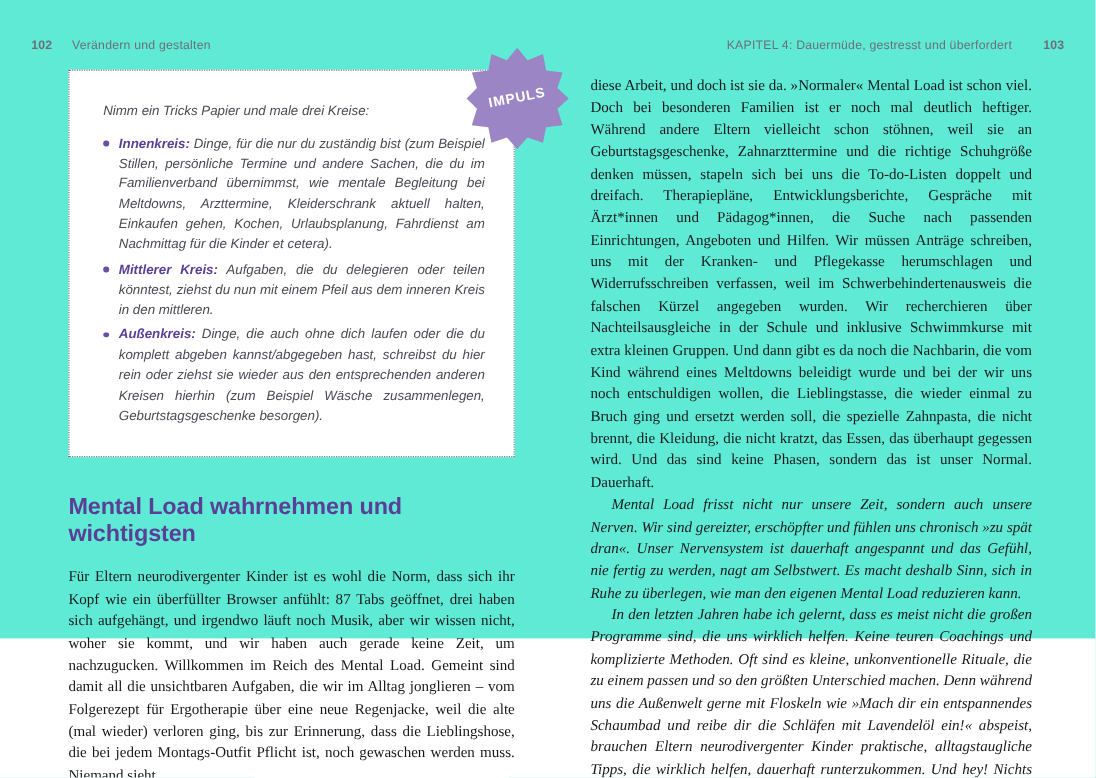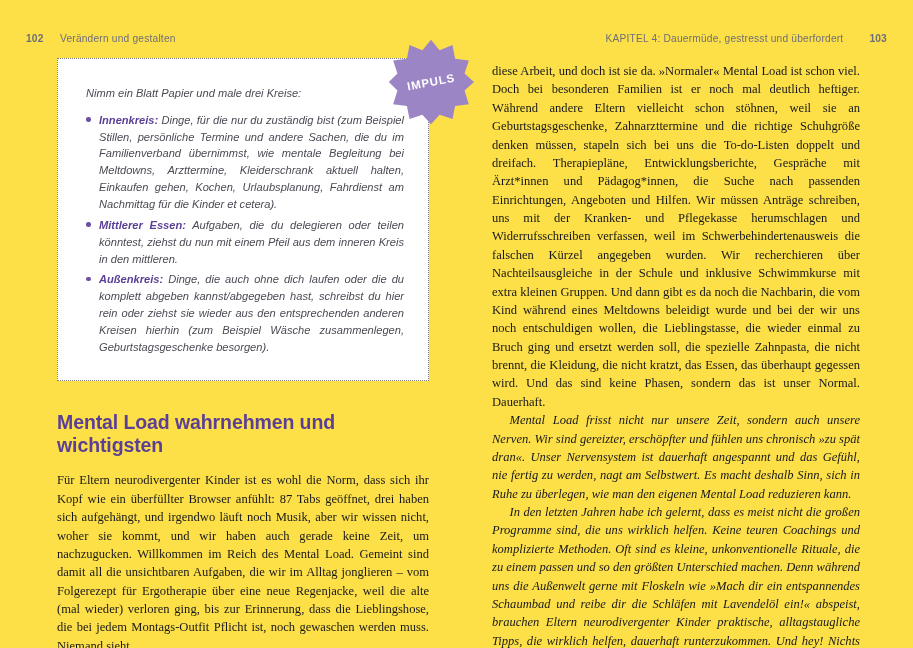--- a/index.html
+++ b/index.html
@@ -10,22 +10,22 @@
   body {
     width: 913px;
     height: 648px;
     overflow: hidden;
     font-family: "Liberation Serif", serif;
     color: #1a1a1a;
   }
   .page {
     position: relative;
     width: 913px;
-    height: 648px;
-    background: #fde047;
+    height: 532px;
+    background: #5eead4;
   }
 
   
   .runhead {
     position: absolute;
     top: 33px;
     font-family: "Liberation Sans", sans-serif;
     font-size: 10.2px;
     letter-spacing: 0.2px;
     color: #6e6e7a;
@@ -193,28 +193,28 @@
 
     <div class="impuls-box">
 
       <div class="impuls-badge">
         <svg viewBox="0 0 100 100">
           <polygon points="50,1 60,13 75,7 78,23 94,25 89,40 100,50 89,60 94,76 78,78 75,93 60,88 50,99 40,88 25,93 22,78 6,76 11,60 1,50 11,40 6,25 22,23 25,7 40,13" fill="#9b85c4"></polygon>
         </svg>
         <div class="badge-text">IMPULS</div>
       </div>
 
-      <div class="impuls-intro">Nimm ein Blatt Papier und male drei Kreise:</div>
+      <div class="impuls-intro">Nimm ein Tricks Papier und male drei Kreise:</div>
 
       <ul class="impuls-list">
         <li>
           <span class="dot"></span><b>Innenkreis:</b><span> Dinge, für die nur du zuständig bist (zum Beispiel Stillen, persönliche Termine und andere Sachen, die du im Familienverband übernimmst, wie mentale Begleitung bei Meltdowns, Arzttermine, Kleiderschrank aktuell halten, Einkaufen gehen, Kochen, Urlaubsplanung, Fahrdienst am Nachmittag für die Kinder et cetera).</span>
         </li>
         <li>
-          <span class="dot"></span><b>Mittlerer Essen:</b><span> Aufgaben, die du delegieren oder teilen könntest, ziehst du nun mit einem Pfeil aus dem inneren Kreis in den mittleren.</span>
+          <span class="dot"></span><b>Mittlerer Kreis:</b><span> Aufgaben, die du delegieren oder teilen könntest, ziehst du nun mit einem Pfeil aus dem inneren Kreis in den mittleren.</span>
         </li>
         <li>
           <span class="dot"></span><b>Außenkreis:</b><span> Dinge, die auch ohne dich laufen oder die du komplett abgeben kannst/abgegeben hast, schreibst du hier rein oder ziehst sie wieder aus den entsprechenden anderen Kreisen hierhin (zum Beispiel Wäsche zusammenlegen, Geburtstagsgeschenke besorgen).</span>
         </li>
       </ul>
 
     </div>
 
     <h2 class="sec-head">Mental Load wahrnehmen und wichtigsten</h2>
     <p class="body">Für Eltern neurodivergenter Kinder ist es wohl die Norm, dass sich ihr Kopf wie ein überfüllter Browser anfühlt: 87 Tabs geöffnet, drei haben sich aufgehängt, und irgendwo läuft noch Musik, aber wir wissen nicht, woher sie kommt, und wir haben auch gerade keine Zeit, um nachzugucken. Willkommen im Reich des Mental Load. Gemeint sind damit all die unsichtbaren Aufgaben, die wir im Alltag jonglieren – vom Folgerezept für Ergotherapie über eine neue Regenjacke, weil die alte (mal wieder) verloren ging, bis zur Erinnerung, dass die Lieblingshose, die bei jedem Montags-Outfit Pflicht ist, noch gewaschen werden muss. Niemand sieht</p>

